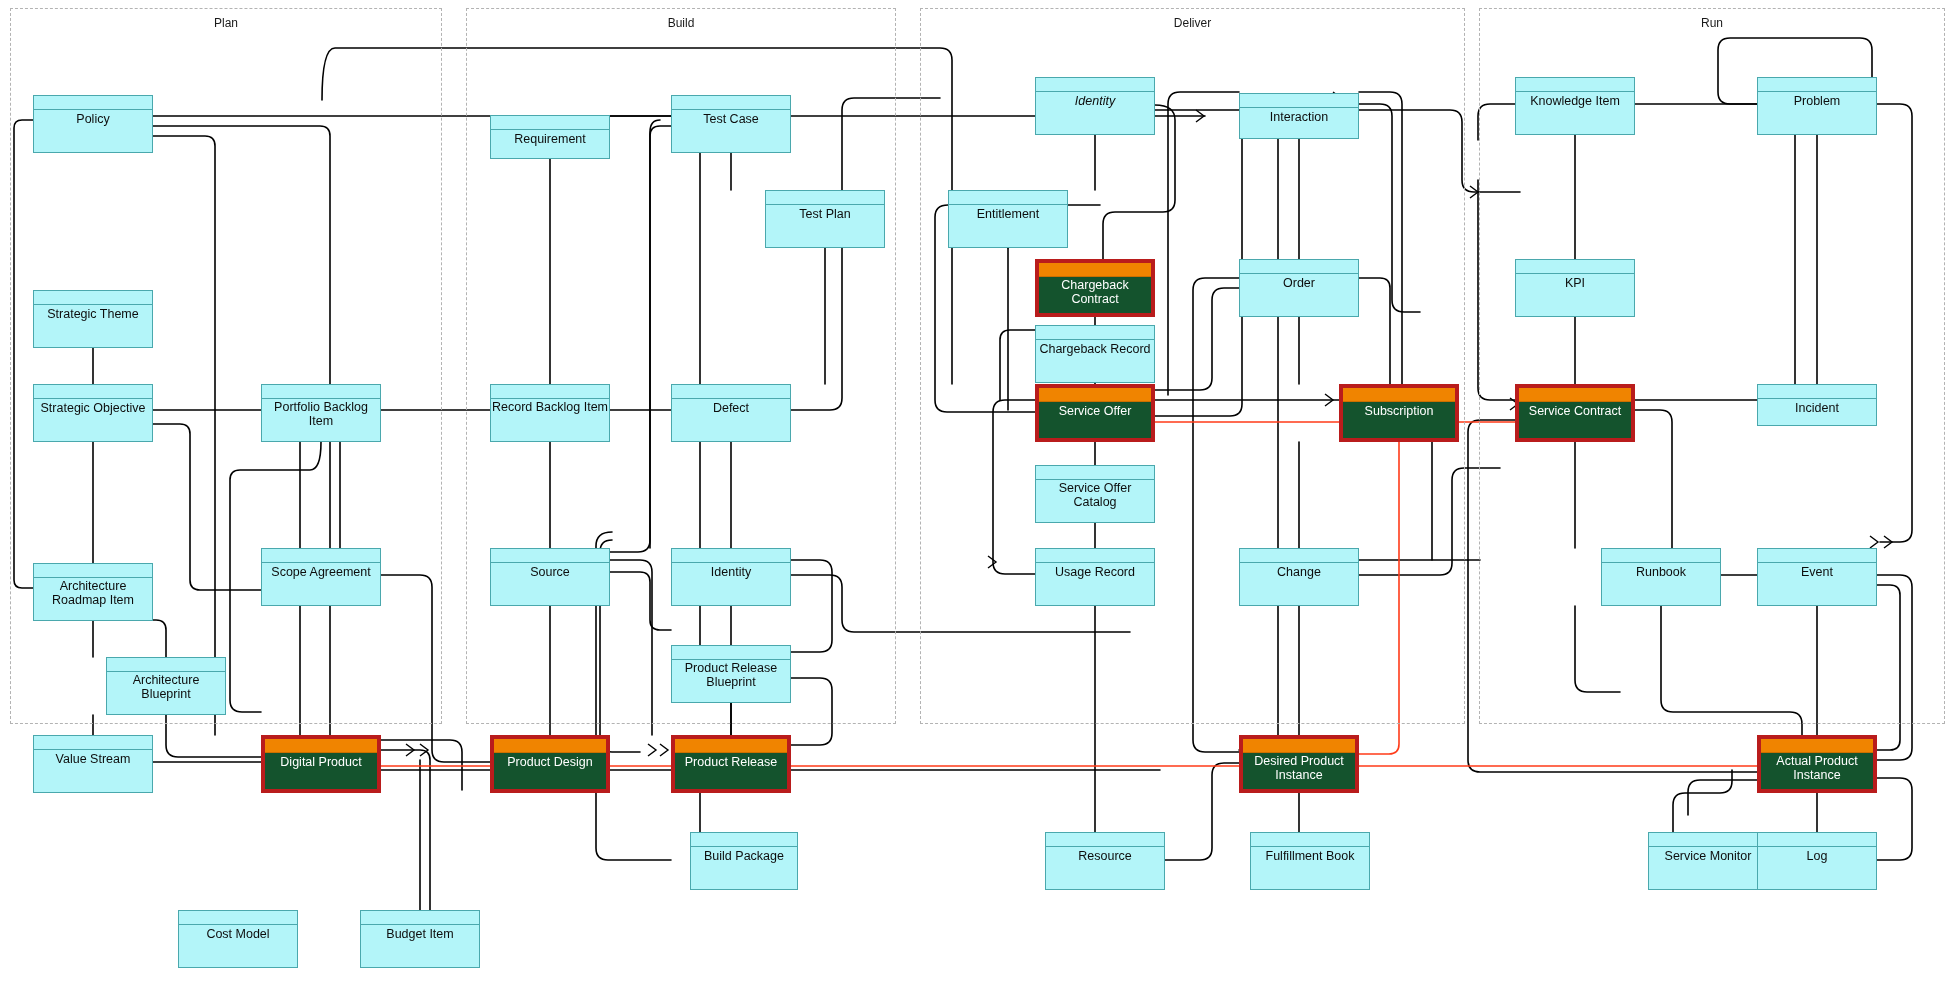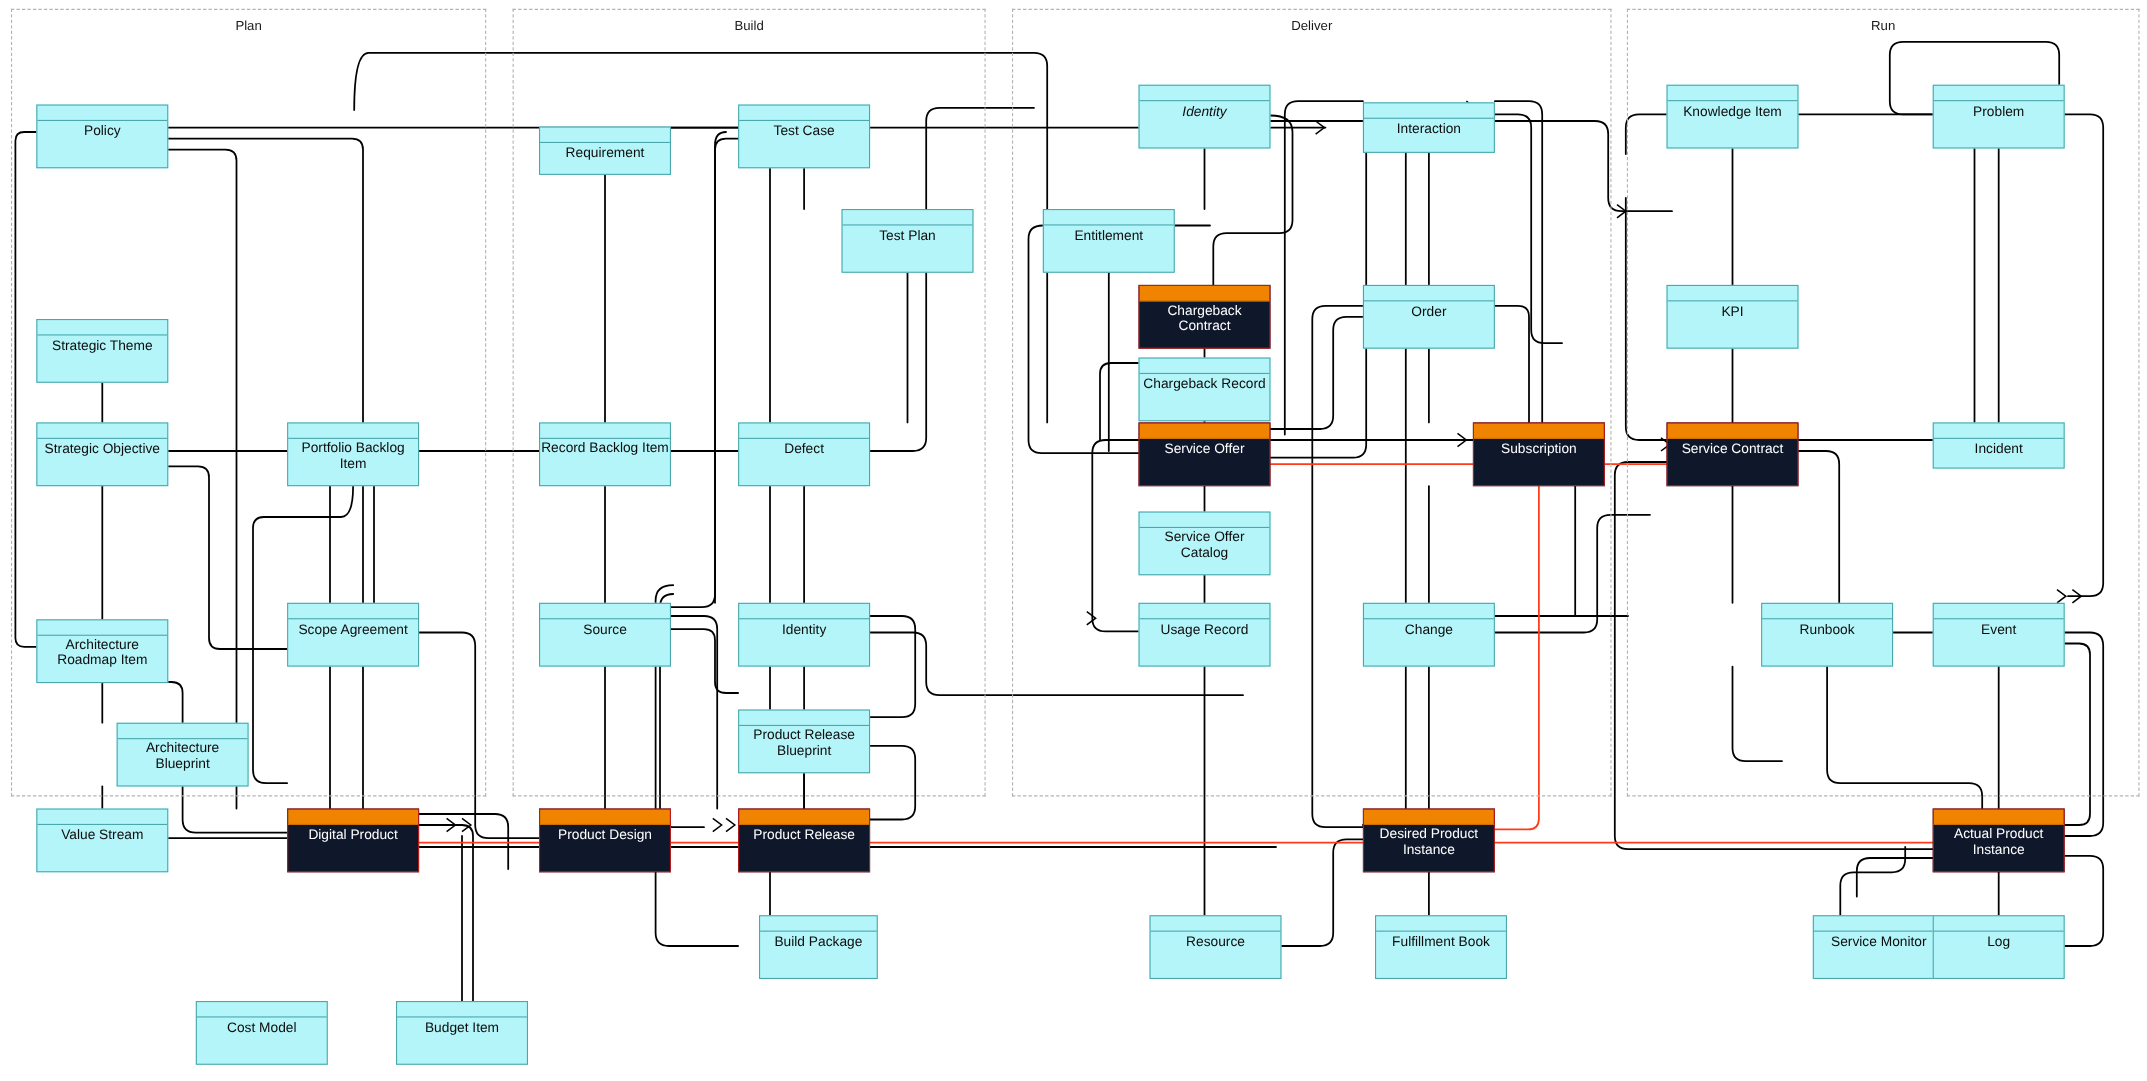--- a/index.html
+++ b/index.html
@@ -6,21 +6,21 @@
   body{width:1952px;height:983px;overflow:hidden;font-family:"Liberation Sans","DejaVu Sans",sans-serif;}
   #stage{position:relative;width:1952px;height:983px;}
   #wires{position:absolute;left:0;top:0;width:1952px;height:983px;pointer-events:none;}
   .lane{position:absolute;border:1px dashed #b3b3b3;box-sizing:border-box;}
   .lane-title{position:absolute;font-size:12px;color:#1a1a1a;text-align:center;white-space:nowrap;}
   .node{position:absolute;box-sizing:border-box;border:1px solid #4aa8ad;background:#b3f5f9;z-index:5;}
   .node .hdr{height:14px;border-bottom:1px solid #4aa8ad;box-sizing:border-box;}
   .node .lbl{position:absolute;left:0;right:0;top:14px;bottom:0;display:flex;align-items:flex-start;
              justify-content:center;padding-top:2px;font-size:12.5px;line-height:14px;color:#0d0d0d;text-align:center;}
   .node.two .lbl{padding-top:1px;}
-  .node.orange{border:1px solid #b91c1c;background:#0f172a;}
+  .node.orange{border:4px solid #b91c1c;background:#14532d;}
   .node.orange .hdr{background:#f08400;border-bottom:1px solid #cc6f00;}
   .node.orange .lbl{color:#ffffff;}
 </style>
 </head>
 <body>
 
 <div id="stage">
 
   <svg id="wires" viewBox="0 0 1952 983" xmlns="http://www.w3.org/2000/svg">
     <g fill="none" stroke="#000000" stroke-width="1.6" stroke-linecap="round" stroke-linejoin="round">

